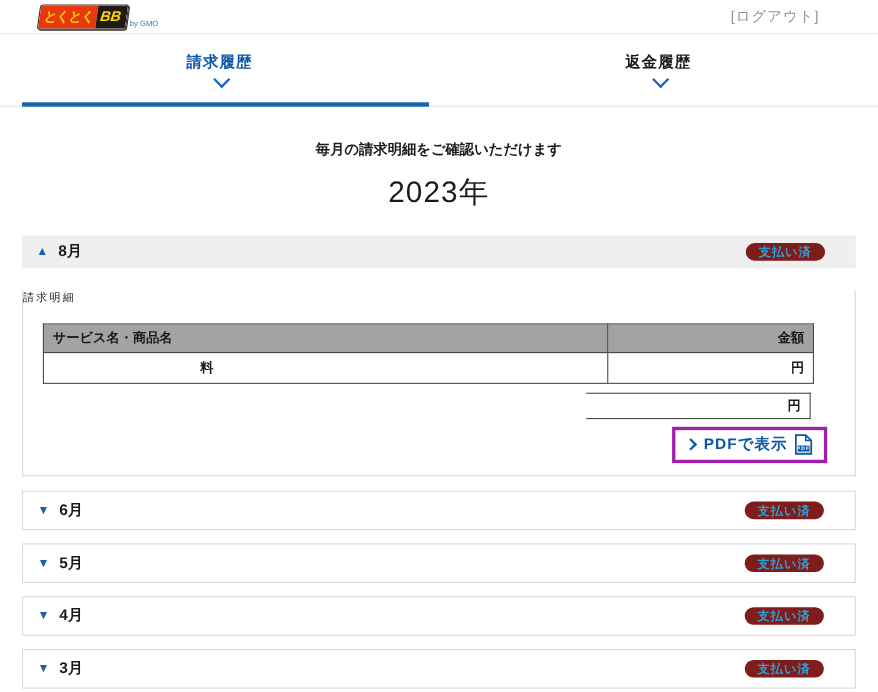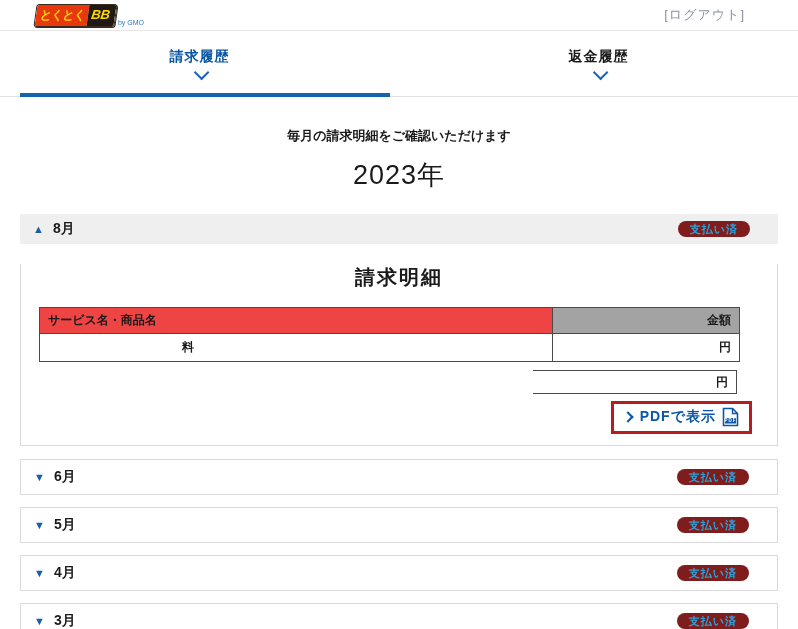--- a/index.html
+++ b/index.html
@@ -50,48 +50,48 @@
   .badge{
     margin-left:auto; background:#7f1d1d; color:#29a3dc;
     font-size:11px; font-weight:bold; letter-spacing:1px;
     min-width:70px; height:16px; border-radius:10px;
     display:flex; align-items:center; justify-content:center; padding:0 12px;
   }
   .panel-body{
     background:#fff; border:1px solid #d9d9d9; border-top:none;
     padding-bottom:11px;
   }
-  .detail-title{ margin-top:20px; text-align:center; font-size:20px; font-weight:bold; letter-spacing:2px; }
+  .detail-title{ margin-top:20px; font-size:10px; font-weight:normal; letter-spacing:2px; }
 
   .detail-table{
     margin:16px 40px 0 18px; width:700px;
     border-collapse:collapse; table-layout:fixed;
   }
   .detail-table th,.detail-table td{ border:1px solid #4a4a4a; font-size:12px; }
   .col-service{ width:513px; }
   .col-amount{ width:187px; }
-  .th-service{ background:#ef4444; text-align:left; font-weight:bold; padding:0 8px; height:22px; }
+  .th-service{ background:#a3a3a3; text-align:left; font-weight:bold; padding:0 8px; height:22px; }
   .th-amount{ background:#a3a3a3; text-align:right; font-weight:bold; padding:4px 8px; }
   .td-service{ text-align:left; padding:5px 8px 5px 142px; font-weight:bold; height:26px; }
   .td-amount{ text-align:right; padding:5px 8px; font-weight:bold; }
 
   .total-row{ display:flex; justify-content:flex-end; margin:8px 40px 0 0; }
   .total-label{
     background:#efefef; border:1px solid #4a4a4a;
     font-size:12px; font-weight:bold; width:146px; height:24px;
     display:flex; align-items:center; padding:0 8px;
   }
   .total-value{
     border:1px solid #4a4a4a; border-left:none;
     font-size:12px; font-weight:bold; width:204px; height:24px;
     display:flex; align-items:center; justify-content:flex-end; padding:0 8px;
   }
 
   .pdf-row{ display:flex; justify-content:flex-end; margin:7px 25px 0 0; }
-  .pdf-highlight{ border:3px solid #b91c1c; padding:3px 10px 4px; }
+  .pdf-highlight{ border:3px solid #a21caf; padding:3px 10px 4px; }
   .pdf-link{
     display:flex; align-items:center; gap:6px; cursor:pointer;
     color:#0b57a5; font-size:14px; font-weight:bold; text-decoration:none; letter-spacing:1px;
   }
   .chev-right{
     width:8px; height:8px;
     border-right:2.5px solid #0b57a5; border-bottom:2.5px solid #0b57a5;
     transform:rotate(-45deg); margin-right:2px;
   }
 

